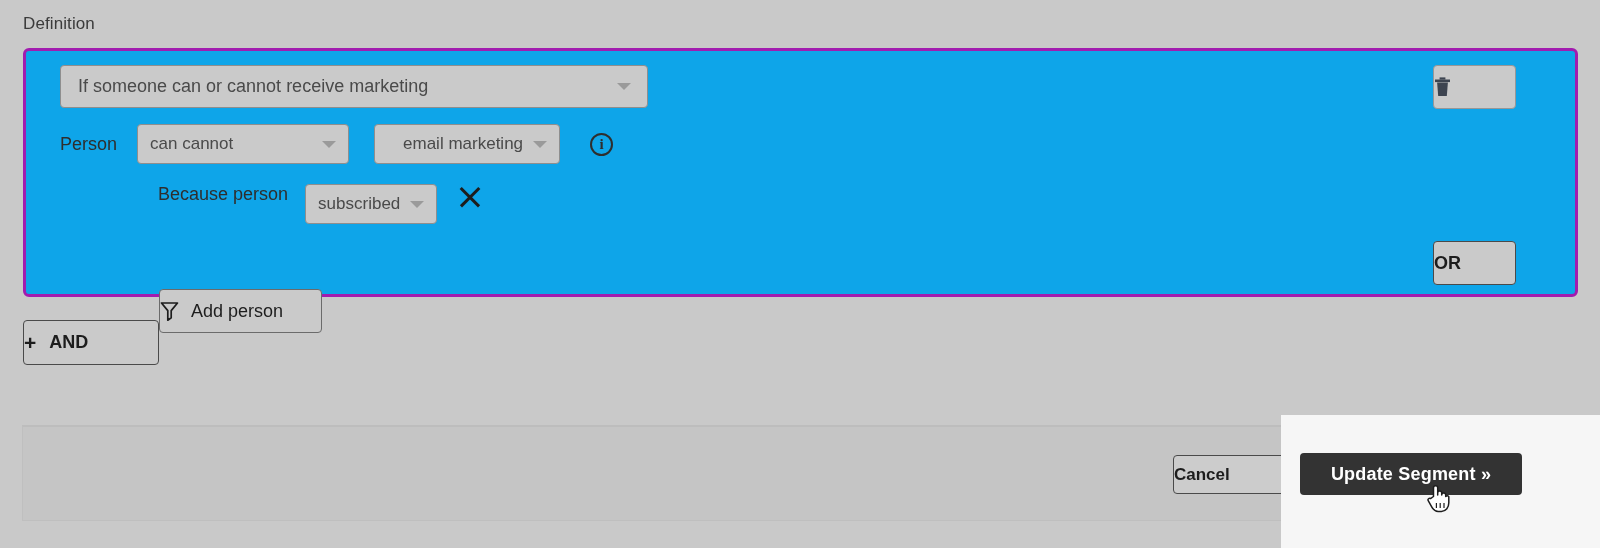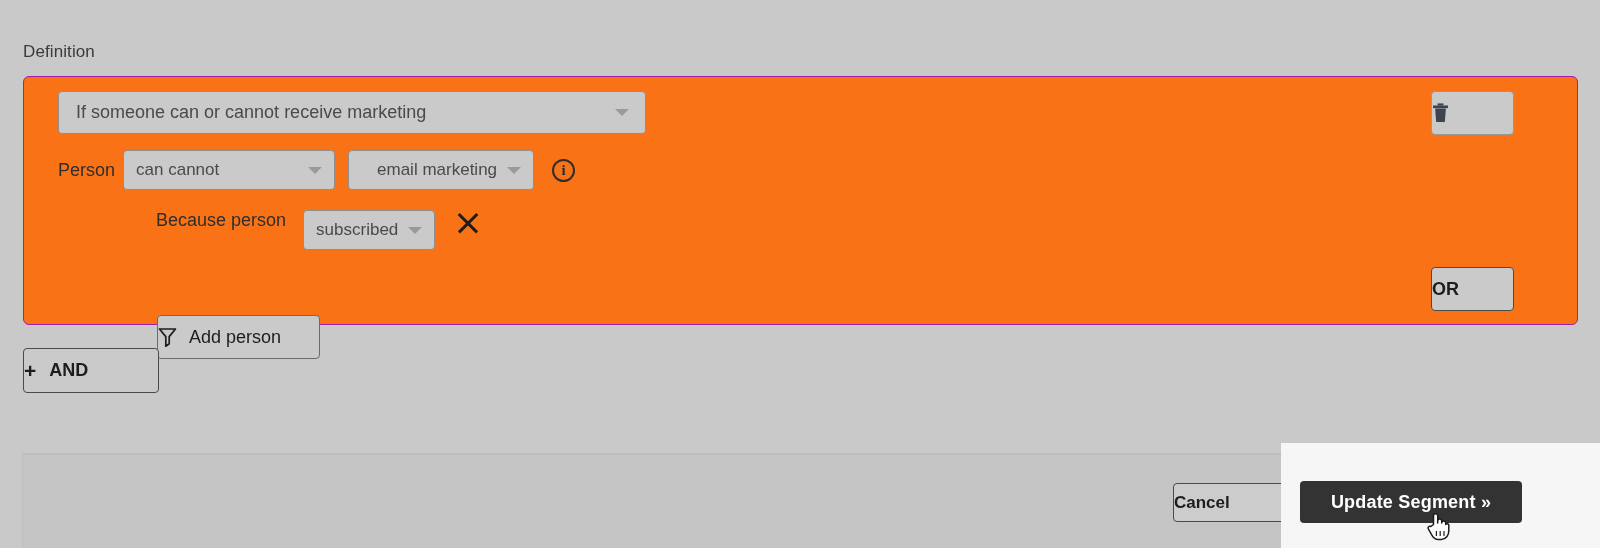--- a/index.html
+++ b/index.html
@@ -11,41 +11,40 @@
   body {
     background: #c9c9c9;
     font-family: "Liberation Sans", sans-serif;
     -webkit-font-smoothing: antialiased;
   }
   .screen {
     position: relative;
     width: 1600px;
     height: 432px;
     background: #c9c9c9;
-    margin-top: 28px;
   }
 
   
   .section-label {
     position: absolute;
     left: 23px;
     top: 14px;
     font-size: 17px;
     color: #3b3b3b;
     letter-spacing: 0.1px;
   }
 
   .definition-panel {
     position: absolute;
     left: 23px;
     top: 48px;
     width: 1555px;
     height: 249px;
-    background: #f97316;
-    border: 1px solid #a21caf;
+    background: #0ea5e9;
+    border: 3px solid #a21caf;
     border-radius: 6px;
   }
 
   
   .select {
     position: relative;
     display: inline-flex;
     align-items: center;
     background: #cacaca;
     border: 1px solid #8e8e8e;
@@ -77,20 +76,21 @@
     flex: none;
   }
 
   
   .person-row {
     position: absolute;
     left: 34px;
     top: 73px;
     display: flex;
     align-items: center;
+    gap: 12px;
   }
   .row-label {
     font-size: 18px;
     color: #2e2e2e;
     margin-right: 8px;
   }
   .select.can-receive { width: 212px; justify-content: space-between; }
   .select.can-receive .caret { margin-left: auto; }
   .select.email-marketing { margin-left: 13px; padding-left: 28px; }
 

